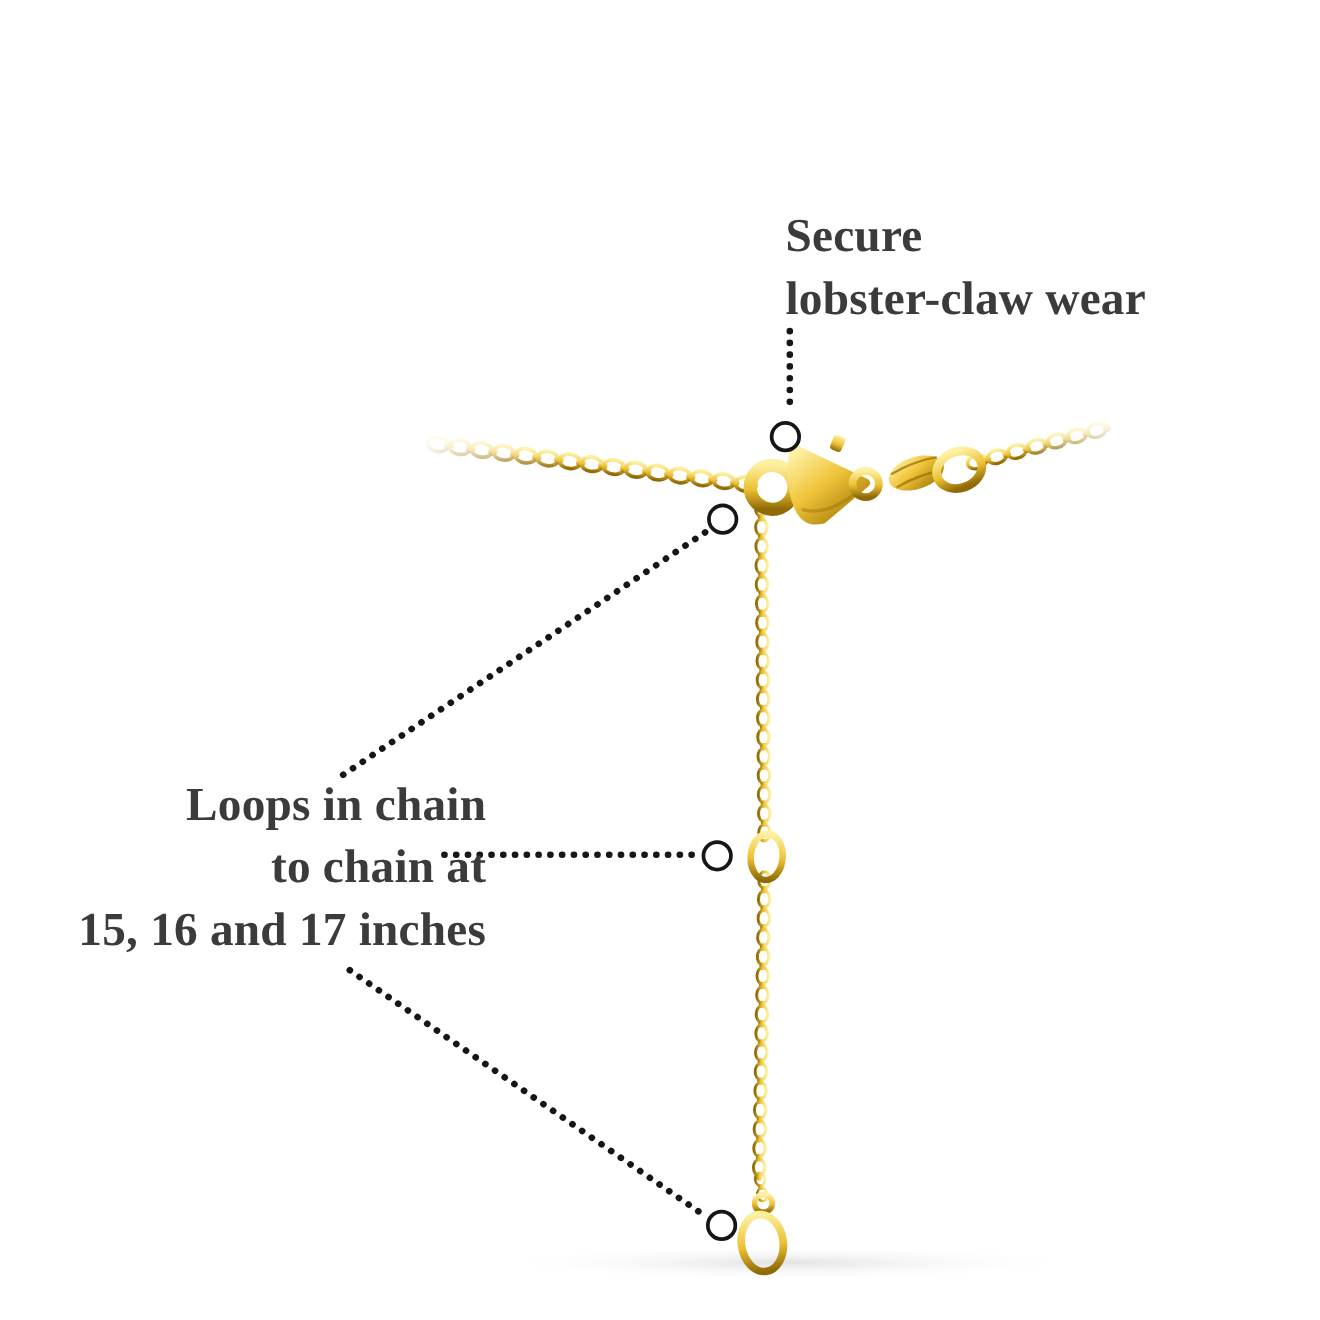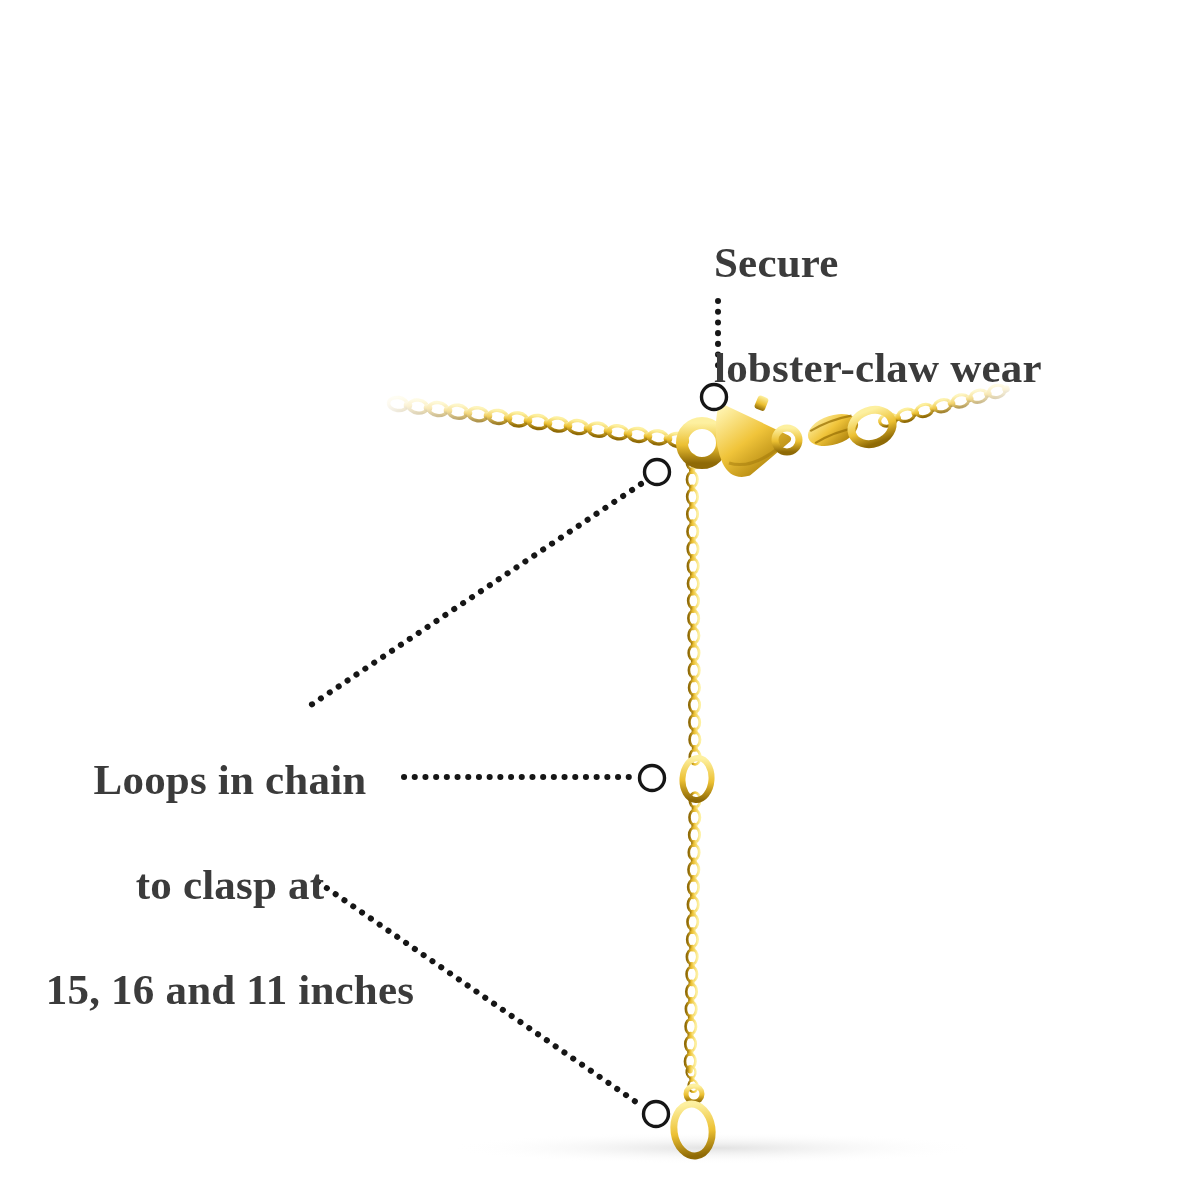--- a/index.html
+++ b/index.html
@@ -15,22 +15,22 @@
   .label{
     position:absolute;
     color:#3b3b3b;
     font-weight:700;
     font-size:43px;
     line-height:57px;
     letter-spacing:0.2px;
     white-space:nowrap;
   }
   .clasp-label{left:714px;top:186px;text-align:left;}
-  .loops-label{left:18px;top:703px;width:424px;text-align:center;}
-  .label .line{display:block;margin-top:48px;}
+  .loops-label{left:18px;top:703px;width:424px;text-align:right;}
+  .label .line{display:block;}
 </style>
 </head>
 <body>
 
 <div class="stage">
 
   <svg class="scene" viewBox="0 0 1200 1200">
     <defs>
       <linearGradient id="goldLink" x1="0" y1="0" x2="0" y2="1">
         <stop offset="0" stop-color="#fdf0a0"></stop>
@@ -209,17 +209,17 @@
     </g>
   </svg>
 
   <div class="label clasp-label">
     <span class="line">Secure</span>
     <span class="line">lobster-claw wear</span>
   </div>
 
   <div class="label loops-label">
     <span class="line">Loops in chain</span>
-    <span class="line">to clasp at</span>
-    <span class="line">15, 16 and 11 inches</span>
+    <span class="line">to chain at</span>
+    <span class="line">15, 16 and 17 inches</span>
   </div>
 
 </div>
 
 </body></html>

